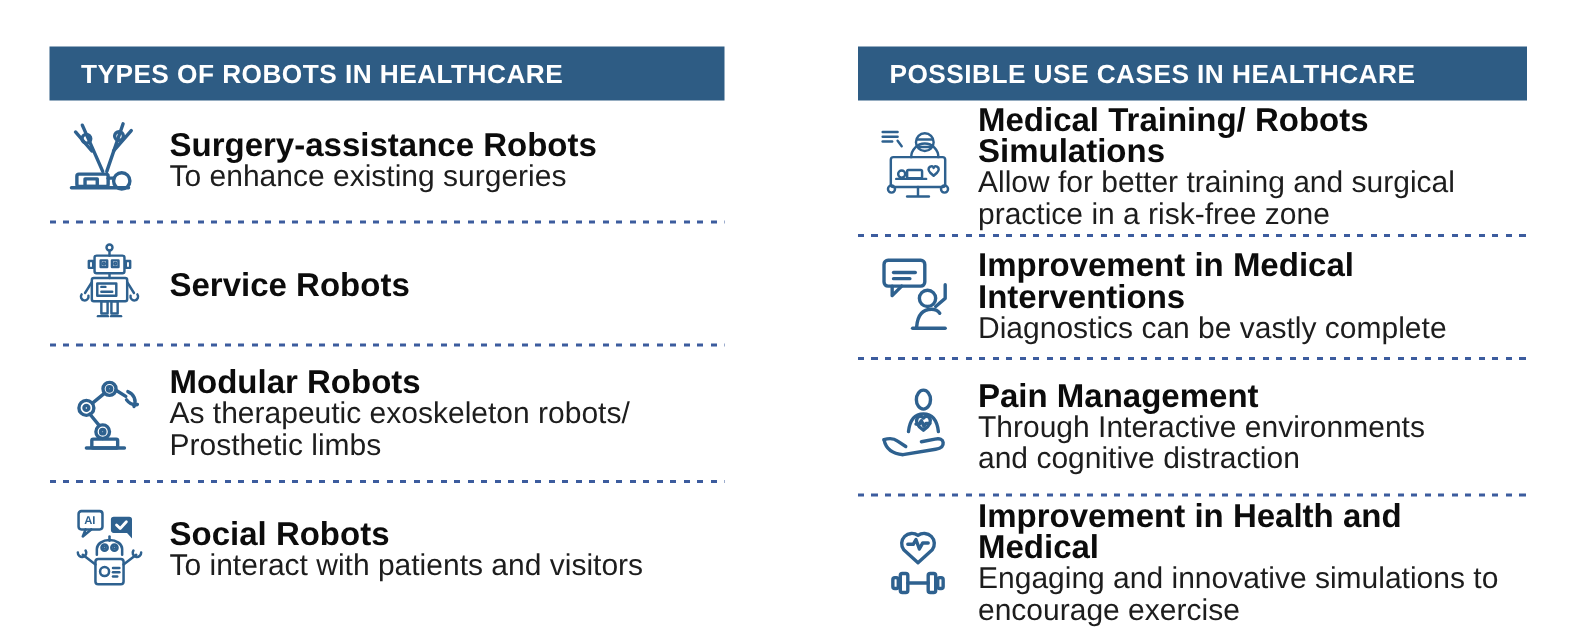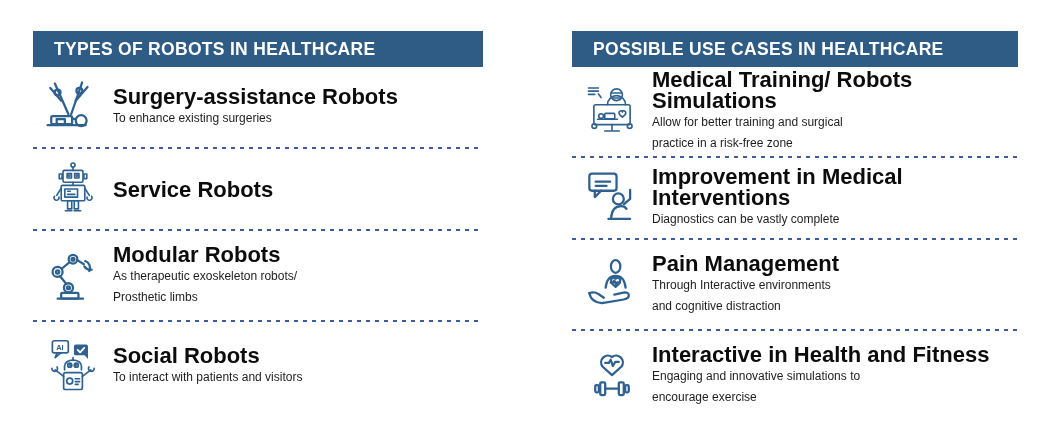--- a/index.html
+++ b/index.html
@@ -25,21 +25,21 @@
   .row.tall{min-height:89px;}
   .icon-cell{
     flex:0 0 80px;display:flex;align-items:center;justify-content:center;
   }
   .icon-cell svg{display:block;}
   .txt{flex:1;padding-right:4px;}
   .title{
     font-weight:bold;font-size:22px;color:#0c0c0c;line-height:21px;
   }
   .desc{
-    font-size:12px;color:#1d1d1d;line-height:21px;white-space:pre-line;
+    font-size:20px;color:#1d1d1d;line-height:21px;white-space:pre-line;
     margin-top:1px;
   }
   .sep{
     height:2px;flex:0 0 2px;
     background:repeating-linear-gradient(to right,#3C5C9E 0 4px,transparent 4px 9px);
   }
   .stroke{fill:none;stroke:#2E618F;stroke-width:2.5;stroke-linecap:round;stroke-linejoin:round;}
   .thin{fill:none;stroke:#2E618F;stroke-width:1.8;stroke-linecap:round;stroke-linejoin:round;}
   .fillb{fill:#2E618F;stroke:none;}
   .whk{fill:none;stroke:#ffffff;stroke-width:2;stroke-linecap:round;stroke-linejoin:round;}
@@ -264,20 +264,20 @@
             <path d="M24.5 17.5 l4 0 l2 -3.5 l2.5 7 l2.5 -4.5 l4 0"></path>
             <path d="M24.5 46 L39.5 46"></path>
             <rect x="19" y="39" width="5.5" height="14" rx="1.5"></rect>
             <rect x="39.5" y="39" width="5.5" height="14" rx="1.5"></rect>
             <rect x="13.5" y="42" width="4" height="8" rx="1.5"></rect>
             <rect x="46.5" y="42" width="4" height="8" rx="1.5"></rect>
           </g>
         </svg>
       </div>
       <div class="txt">
-        <div class="title">Interactive in Health and Fitness</div>
+        <div class="title">Improvement in Health and Medical</div>
         <div class="desc">Engaging and innovative simulations to
 encourage exercise</div>
       </div>
     </div>
 
   </div>
 </div>
 
 </body></html>

